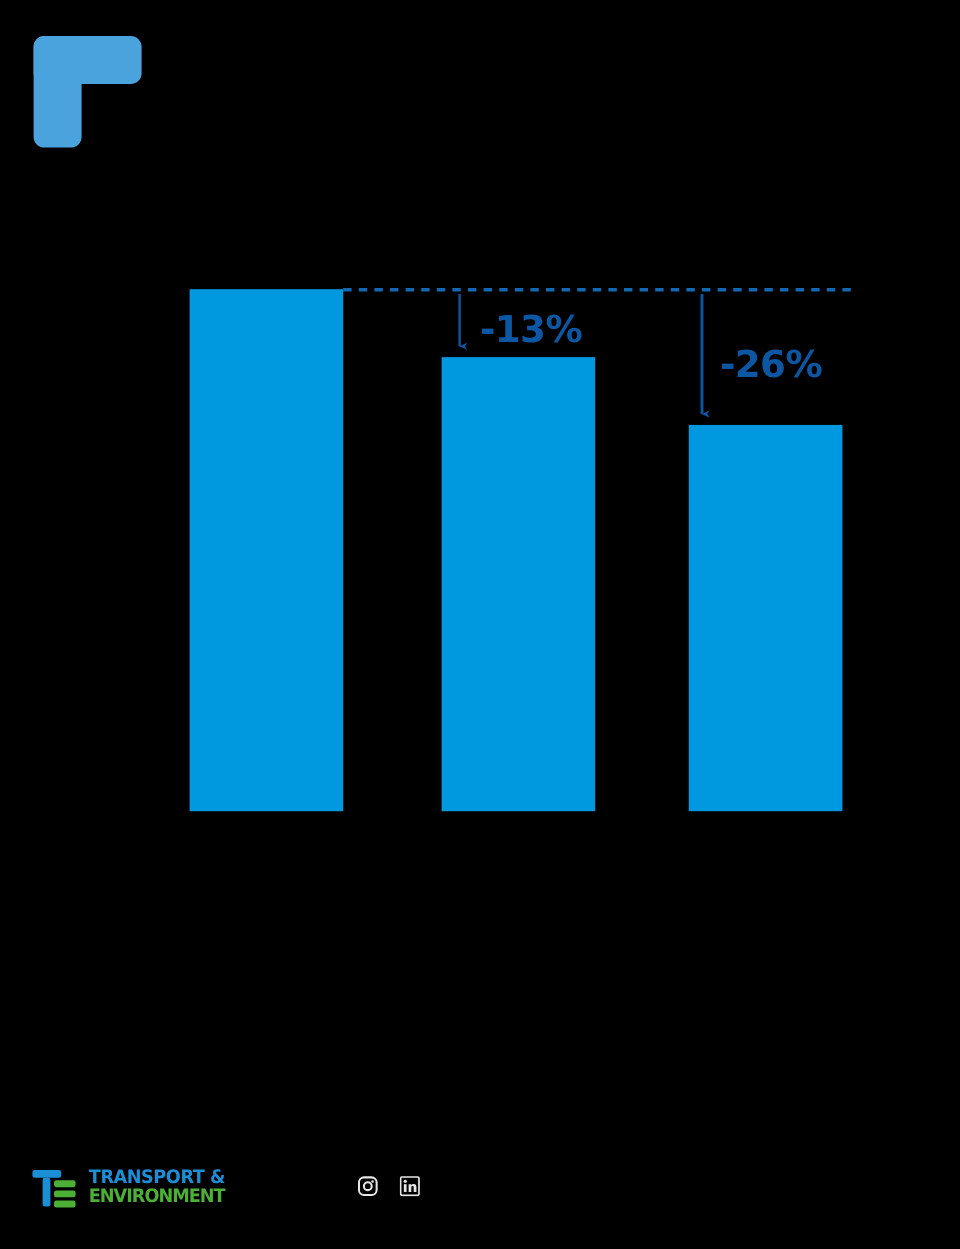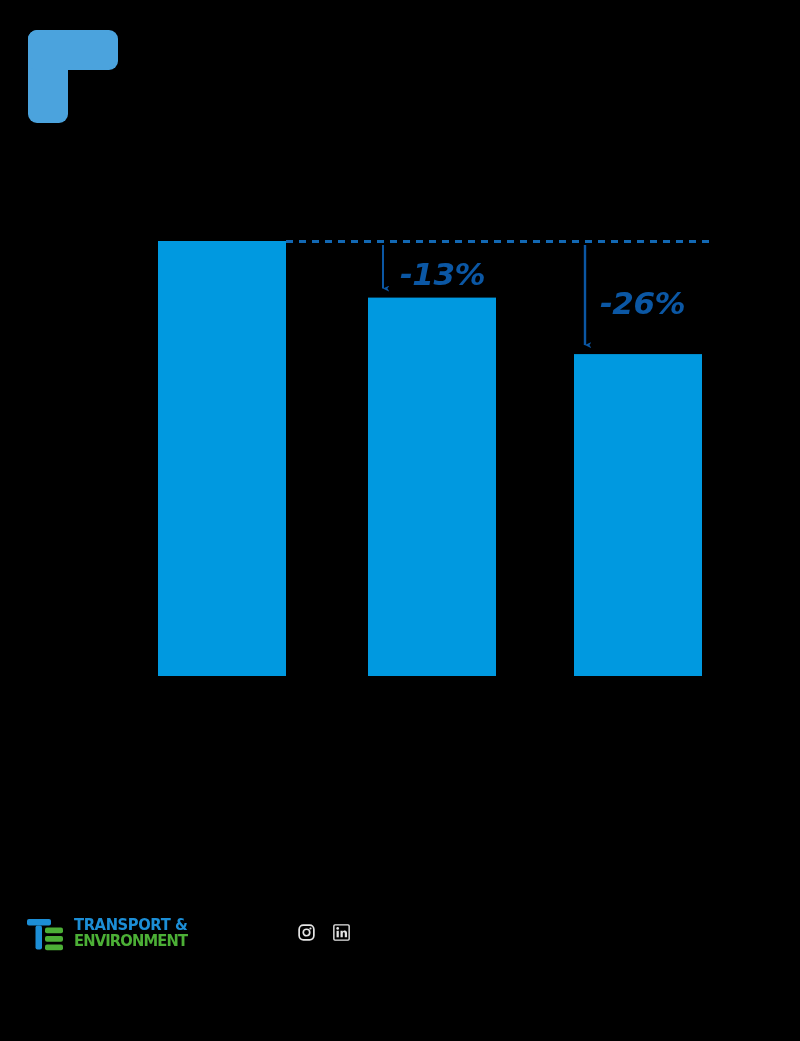--- a/index.html
+++ b/index.html
@@ -50,31 +50,30 @@
     border-radius: 9px;
   }
 
   
   .chart {
     position: absolute;
     left: 0;
     top: 0;
     width: 658px;
     height: 1041px;
-    font-style: italic;
   }
   .chart svg {
     display: block;
   }
 
   
   .footer {
     position: absolute;
     left: 0;
-    top: 904px;
+    top: 960px;
     width: 662px;
     height: 81px;
     padding-left: 21px;
   }
 
   .brand {
     position: absolute;
     left: 26px;
     top: 10px;
     display: flex;

